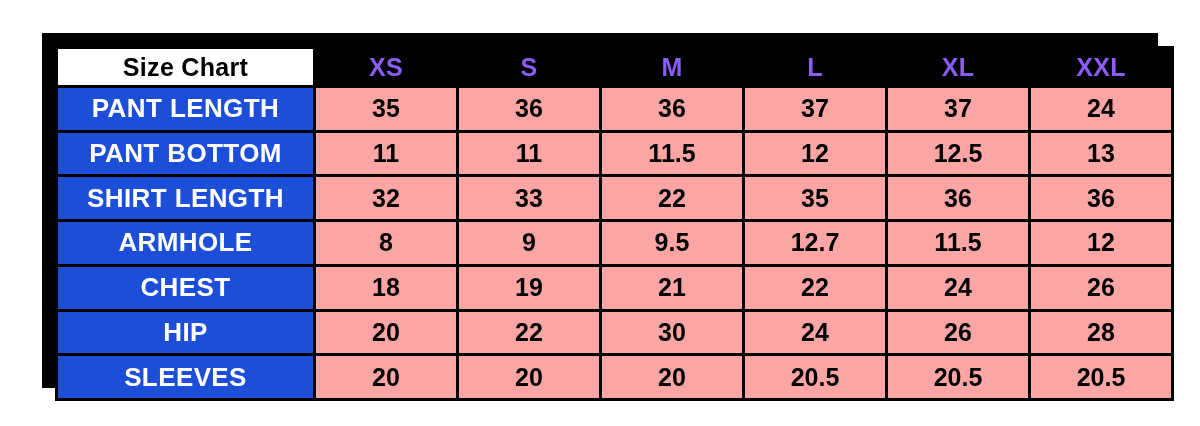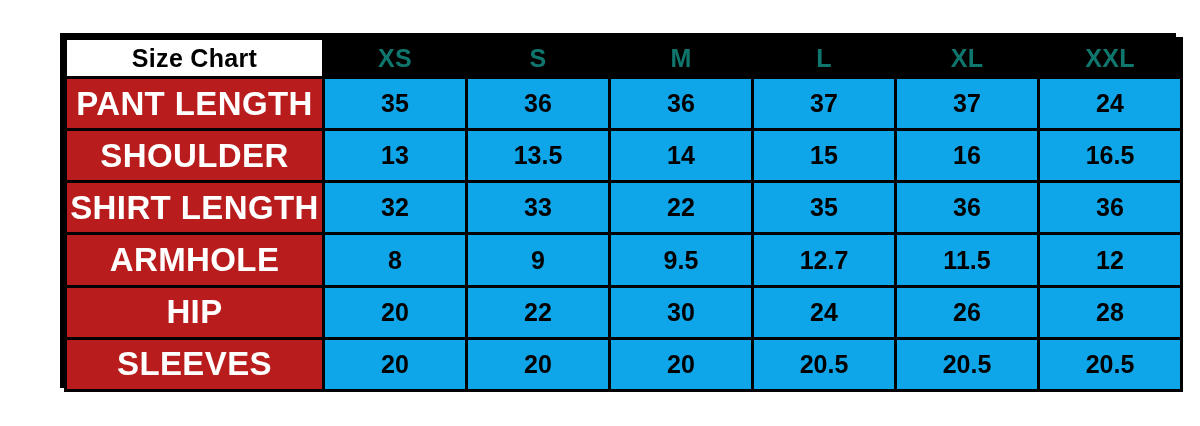--- a/index.html
+++ b/index.html
@@ -8,26 +8,26 @@
     background: #ffffff;
   }
   body {
     width: 1200px;
     height: 426px;
     font-family: "Liberation Sans", sans-serif;
     overflow: hidden;
   }
   .chart-wrap {
     position: absolute;
-    left: 60px;
+    left: 42px;
     top: 33px;
     width: 1116px;
     height: 355px;
     background: #000000;
-    padding: 4px;
+    padding: 13px;
     box-sizing: border-box;
   }
   table.size-chart {
     border-collapse: collapse;
     table-layout: fixed;
     width: 1116px;
     height: 355px;
     background: #000000;
   }
   table.size-chart col.label-col { width: 258px; }
@@ -37,40 +37,40 @@
   table.size-chart td {
     border: 3px solid #000000;
     text-align: center;
     vertical-align: middle;
     font-weight: bold;
     padding: 0;
   }
   
   thead th {
     background: #000000;
-    color: #0f766e;
+    color: #8b5cf6;
     font-size: 25px;
     height: 36px;
     letter-spacing: 0.3px;
   }
   thead th.corner {
     background: #ffffff;
     color: #000000;
     font-size: 25px;
   }
   
   tbody th.row-label {
-    background: #b91c1c;
+    background: #1d4ed8;
     color: #ffffff;
-    font-size: 33px;
+    font-size: 26px;
     letter-spacing: 0.4px;
     white-space: nowrap;
   }
   tbody td.value {
-    background: #0ea5e9;
+    background: #fca5a5;
     color: #000000;
     font-size: 25px;
   }
   tbody tr { height: 35px; }
 </style>
 </head>
 <body>
 
 <div class="chart-wrap">
   <table class="size-chart">
@@ -98,45 +98,54 @@
       <tr>
         <th class="row-label">PANT LENGTH</th>
         <td class="value">35</td>
         <td class="value">36</td>
         <td class="value">36</td>
         <td class="value">37</td>
         <td class="value">37</td>
         <td class="value">24</td>
       </tr>
       <tr>
-        <th class="row-label">SHOULDER</th>
+        <th class="row-label">PANT BOTTOM</th>
+        <td class="value">11</td>
+        <td class="value">11</td>
+        <td class="value">11.5</td>
+        <td class="value">12</td>
+        <td class="value">12.5</td>
         <td class="value">13</td>
-        <td class="value">13.5</td>
-        <td class="value">14</td>
-        <td class="value">15</td>
-        <td class="value">16</td>
-        <td class="value">16.5</td>
       </tr>
       <tr>
         <th class="row-label">SHIRT LENGTH</th>
         <td class="value">32</td>
         <td class="value">33</td>
         <td class="value">22</td>
         <td class="value">35</td>
         <td class="value">36</td>
         <td class="value">36</td>
       </tr>
       <tr>
         <th class="row-label">ARMHOLE</th>
         <td class="value">8</td>
         <td class="value">9</td>
         <td class="value">9.5</td>
         <td class="value">12.7</td>
         <td class="value">11.5</td>
         <td class="value">12</td>
+      </tr>
+      <tr>
+        <th class="row-label">CHEST</th>
+        <td class="value">18</td>
+        <td class="value">19</td>
+        <td class="value">21</td>
+        <td class="value">22</td>
+        <td class="value">24</td>
+        <td class="value">26</td>
       </tr>
       <tr>
         <th class="row-label">HIP</th>
         <td class="value">20</td>
         <td class="value">22</td>
         <td class="value">30</td>
         <td class="value">24</td>
         <td class="value">26</td>
         <td class="value">28</td>
       </tr>

